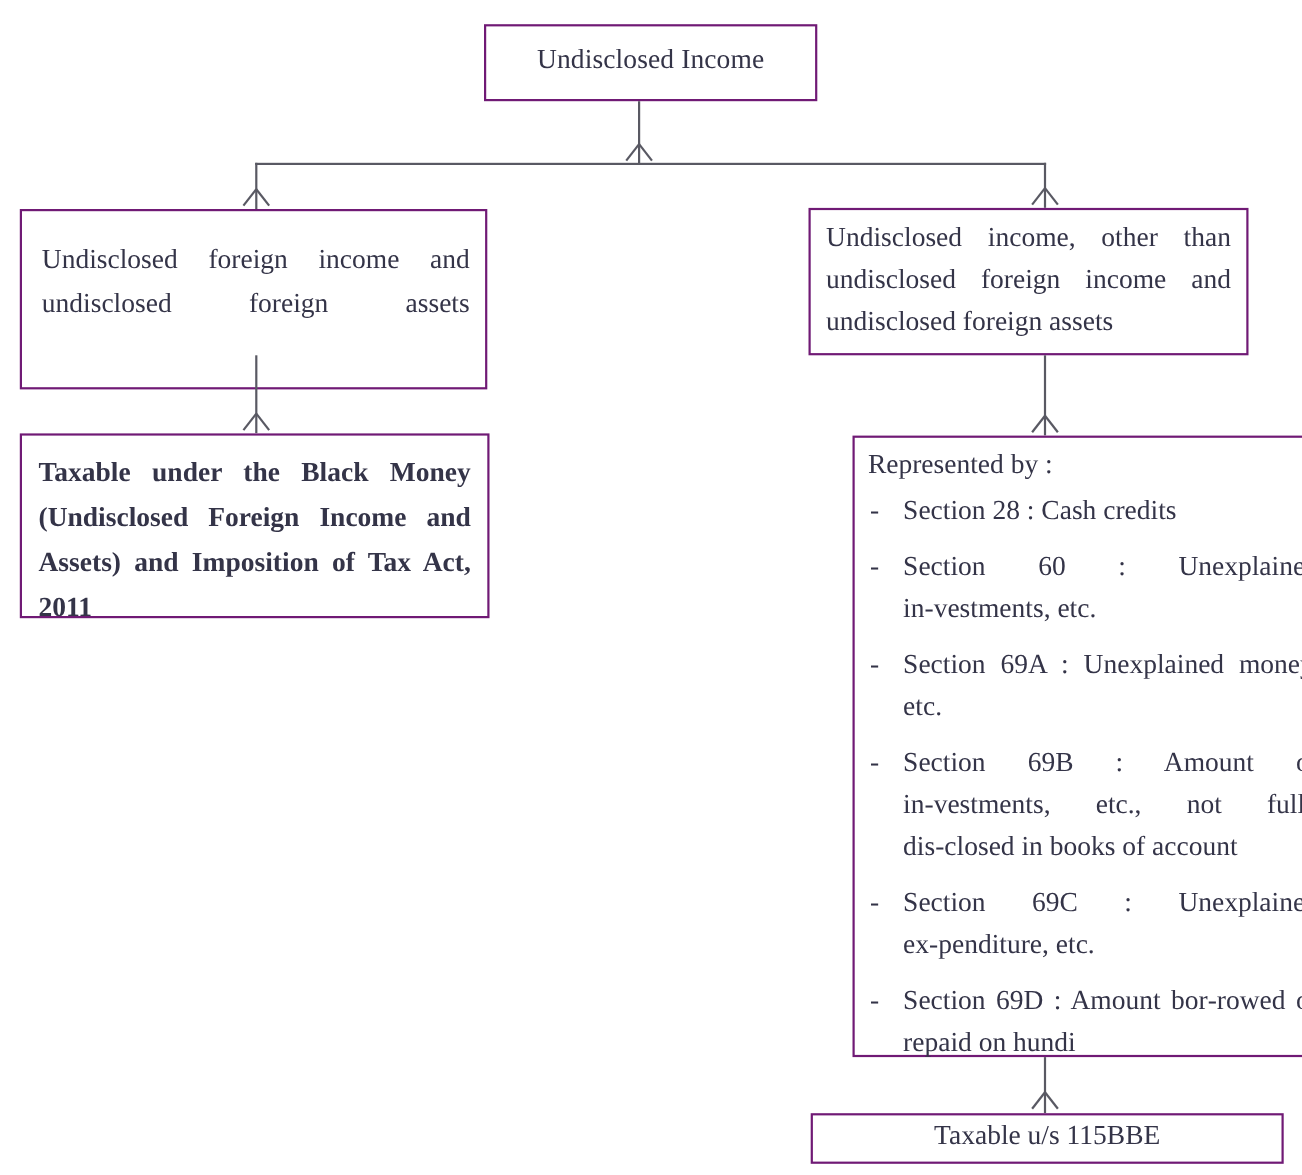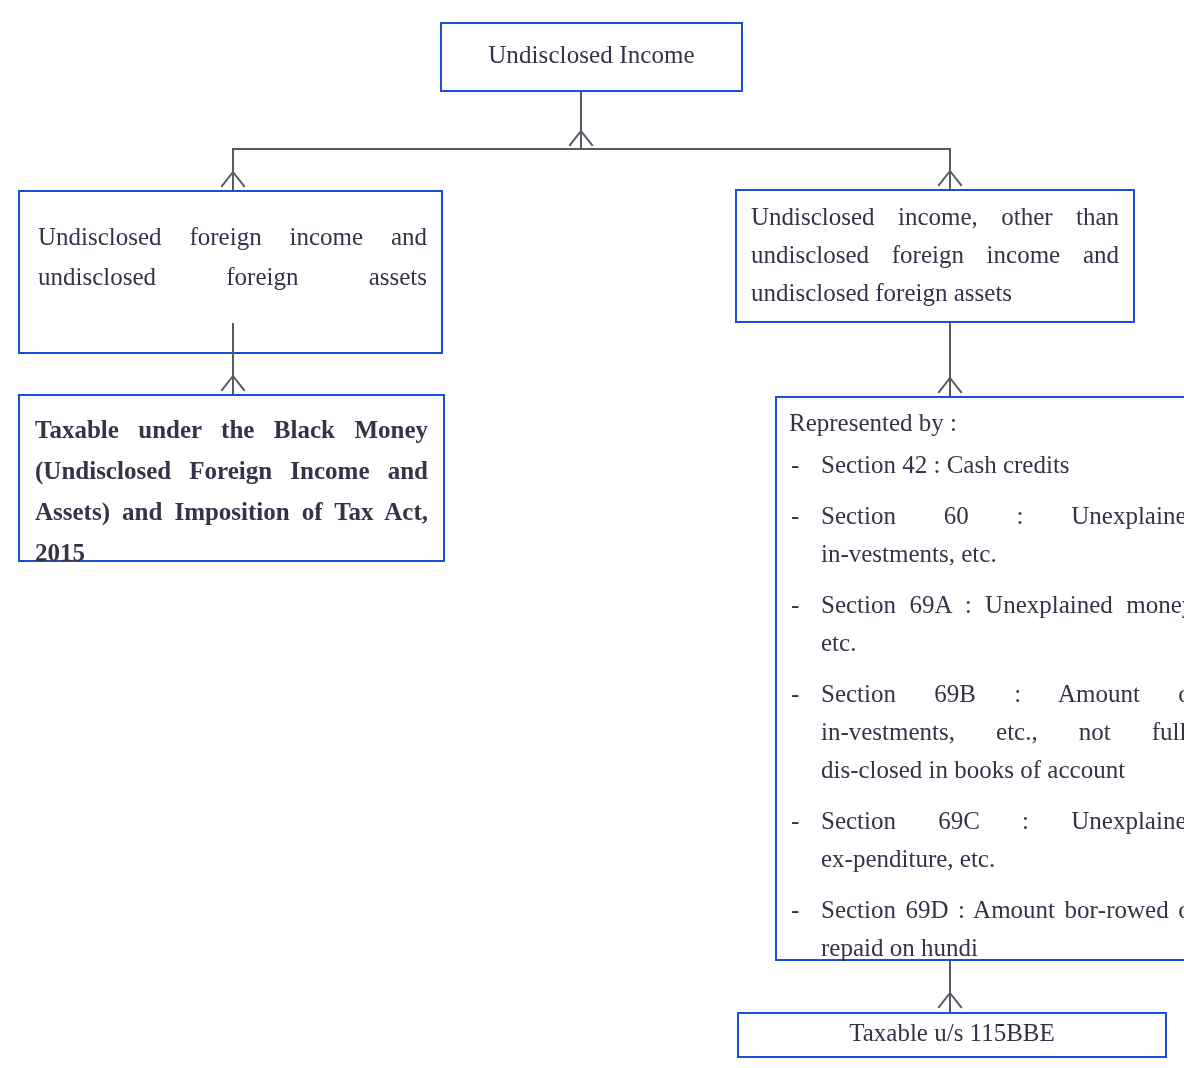--- a/index.html
+++ b/index.html
@@ -15,21 +15,21 @@
     position: relative;
     width: 1184px;
     height: 1068px;
     overflow: hidden;
     background: #ffffff;
   }
 
   .node {
     position: absolute;
     box-sizing: border-box;
-    border: 2px solid #1d4ed8;
+    border: 2px solid #701a75;
     background: #ffffff;
     color: #343448;
   }
 
   
   #node-root {
     left: 440px;
     top: 22px;
     width: 303px;
     height: 70px;
@@ -203,36 +203,36 @@
   <div class="arrow-v" style="left:940px; top:171px;"></div>
 
   <div class="node" id="node-left-top">
     <div class="label">Undisclosed foreign income and undisclosed foreign assets</div>
   </div>
 
   <div class="vline" style="left:232px; top:323px; height:71px;"></div>
   <div class="arrow-v" style="left:223px; top:376px;"></div>
 
   <div class="node" id="node-left-bottom">
-    <div class="label">Taxable under the Black Money (Undisclosed Foreign Income and Assets) and Imposition of Tax Act, 2015</div>
+    <div class="label">Taxable under the Black Money (Undisclosed Foreign Income and Assets) and Imposition of Tax Act, 2011</div>
   </div>
 
   <div class="node" id="node-right-top">
     <div class="label">Undisclosed income, other than undisclosed foreign income and undisclosed foreign assets</div>
   </div>
 
   <div class="vline" style="left:949px; top:323px; height:73px;"></div>
   <div class="arrow-v" style="left:940px; top:378px;"></div>
 
   <div class="node" id="node-right-list">
     <div class="list-head">Represented by :</div>
     <ul>
       <li>
         <span class="dash">-</span>
-        <span>Section 42 :  Cash credits</span>
+        <span>Section 28 :  Cash credits</span>
       </li>
       <li>
         <span class="dash">-</span>
         <span>Section 60 :  Unexplained in‑vestments, etc.</span>
       </li>
       <li>
         <span class="dash">-</span>
         <span>Section 69A :   Unexplained money, etc.</span>
       </li>
       <li>

